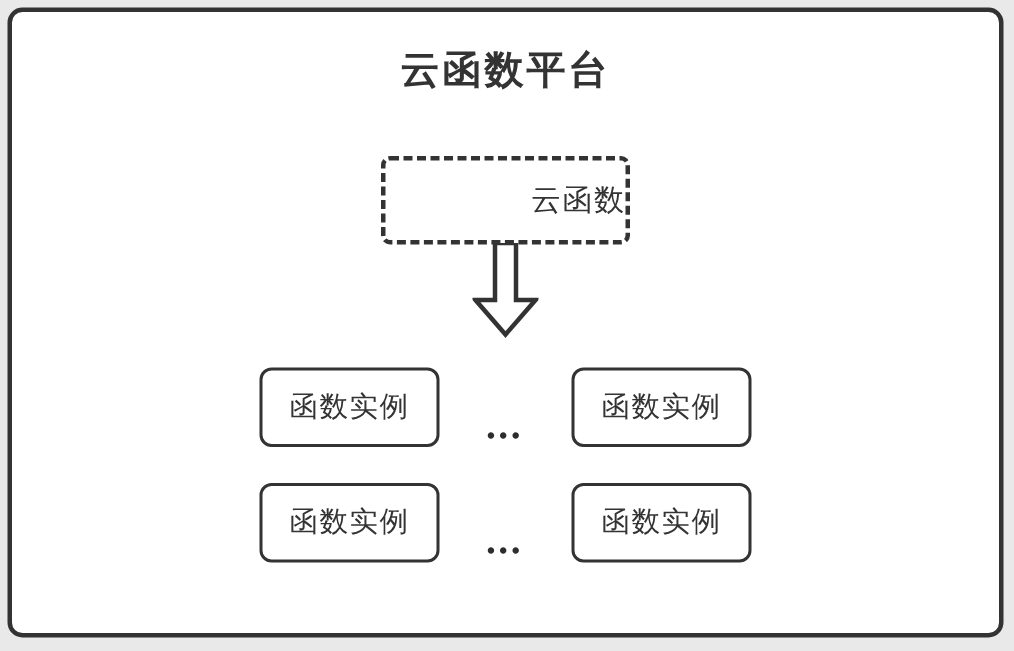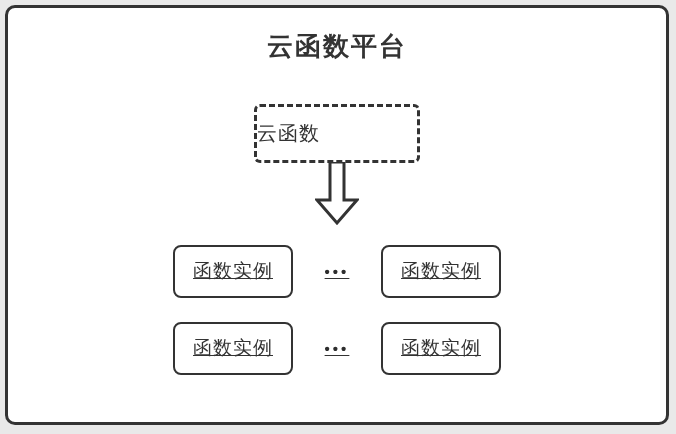--- a/index.html
+++ b/index.html
@@ -42,42 +42,41 @@
   .cloud-box {
     margin-top: 43px;
     width: 166px;
     height: 59px;
     box-sizing: border-box;
     border: 3px dashed #333333;
     border-radius: 6px;
     background: #ffffff;
     display: flex;
     align-items: center;
-    justify-content: flex-start;
+    justify-content: flex-end;
     font-size: 20px;
     letter-spacing: 1px;
   }
   .arrow-svg {
     display: block;
     margin-top: -1px;
     width: 44px;
     height: 64px;
   }
   .rows {
     margin-top: 19px;
     display: flex;
     flex-direction: column;
     gap: 24px;
   }
   .row {
     display: flex;
-    align-items: center;
+    align-items: flex-end;
     justify-content: center;
     gap: 30px;
-    text-decoration: underline;
   }
   .instance-box {
     width: 120px;
     height: 53px;
     box-sizing: border-box;
     border: 2.5px solid #333333;
     border-radius: 8px;
     background: #ffffff;
     display: flex;
     align-items: center;

